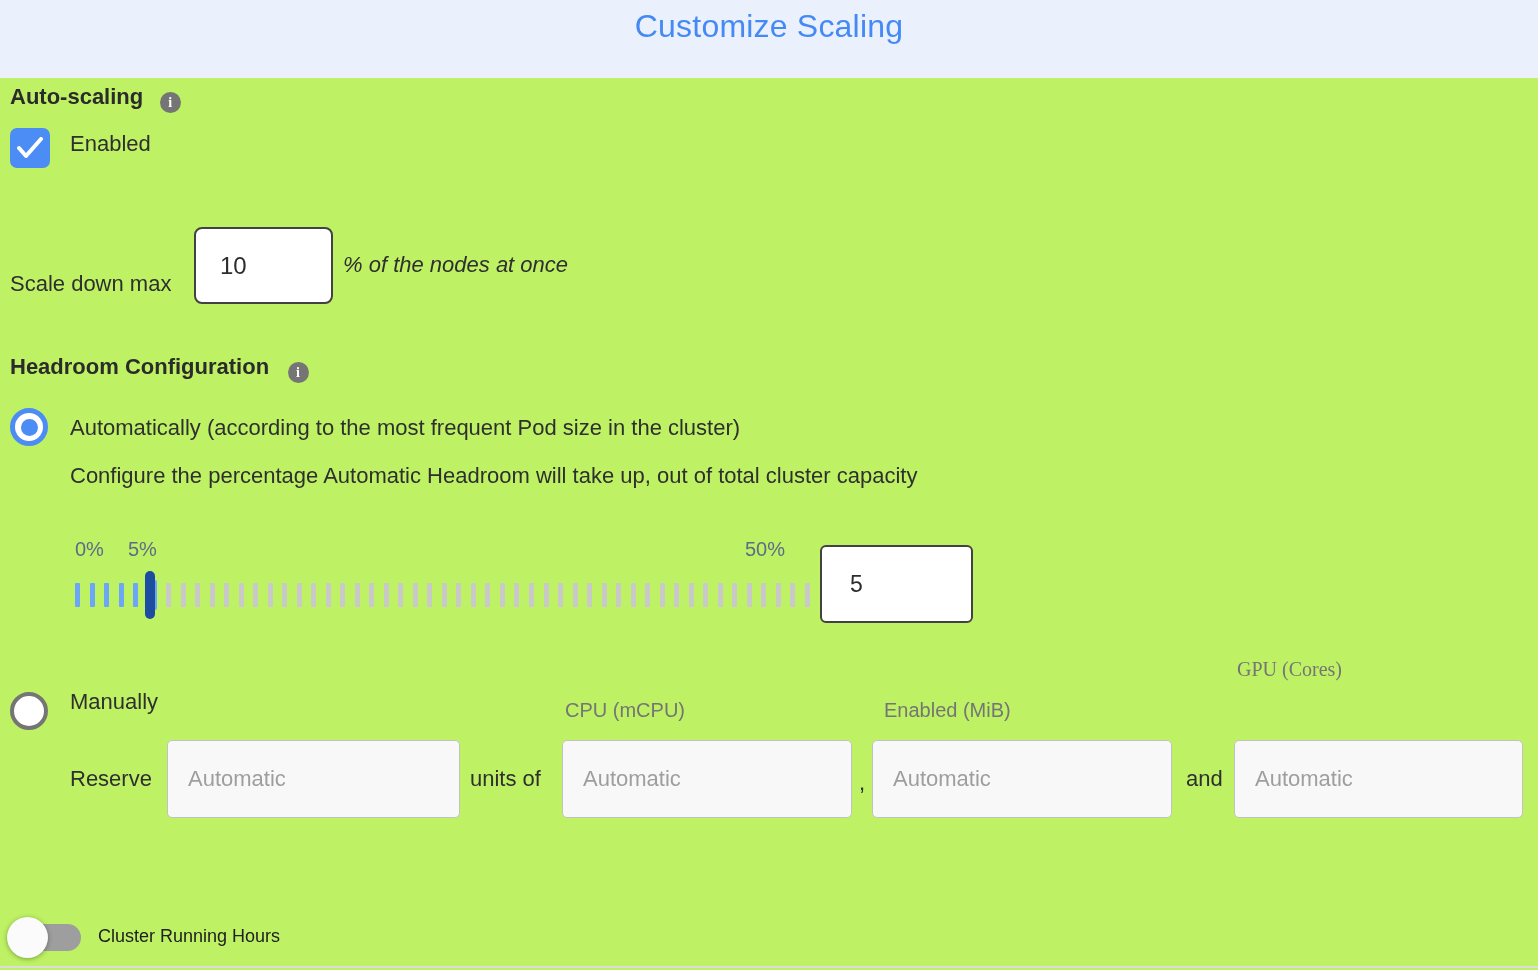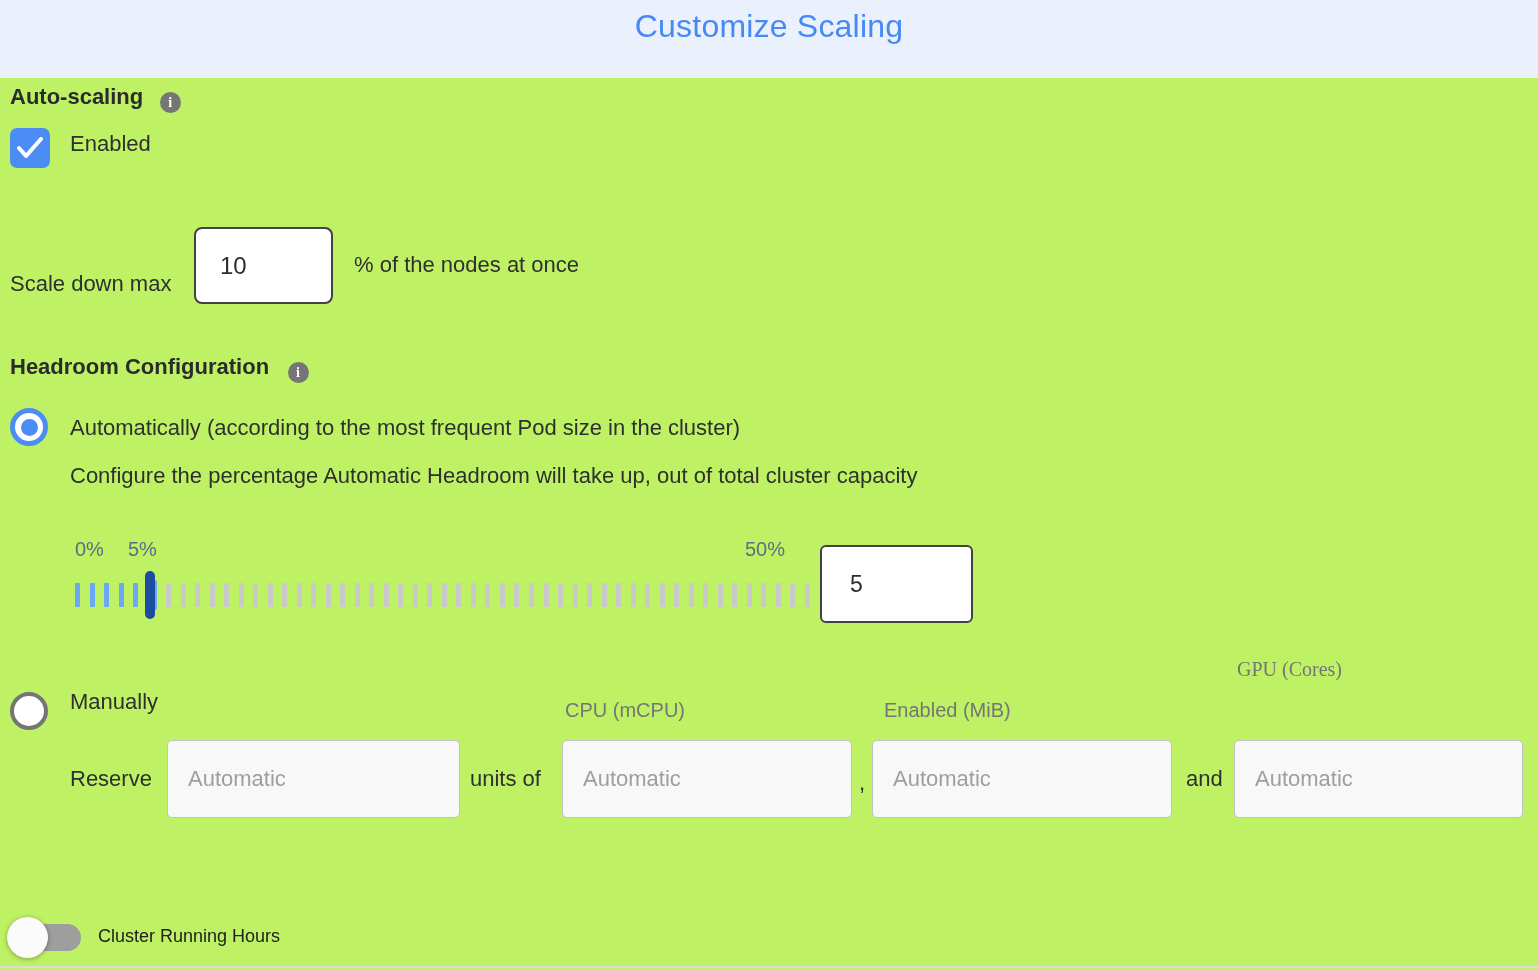--- a/index.html
+++ b/index.html
@@ -76,21 +76,21 @@
           <polyline points="2,11 9,19 24,2" fill="none" stroke="#ffffff" stroke-width="4" stroke-linecap="round" stroke-linejoin="round"></polyline>
         </svg>
     </span>
   </div>
   <div class="abs lbl" style="left:70px; top:131px;">Enabled</div>
 
   <div class="abs lbl" style="left:10px; top:252px;margin-top:19px;">Scale down max</div>
   <div class="abs num-input" style="left:194px; top:227px; width:139px; height:77px; border-radius:8px;">
     <span class="val">10</span>
   </div>
-  <div class="abs lbl" style="left:354px; top:252px;">% of the nodes at once</div>
+  <div class="abs lbl" style="left:343px; top:252px;font-style:italic;">% of the nodes at once</div>
 
   <div class="abs" style="left:10px; top:354px;">
     <span class="bold-lbl">Headroom Configuration</span>
     <span class="info-icon" style="margin-left:14px;">i</span>
   </div>
 
   <div class="abs radio sel" style="left:10px; top:408px;"></div>
   <div class="abs lbl" style="left:70px; top:463px;">Configure the percentage Automatic Headroom will take up, out of total cluster capacity</div>
   <div class="abs lbl" style="left:70px; top:415px;">Automatically (according to the most frequent Pod size in the cluster)</div>
 

